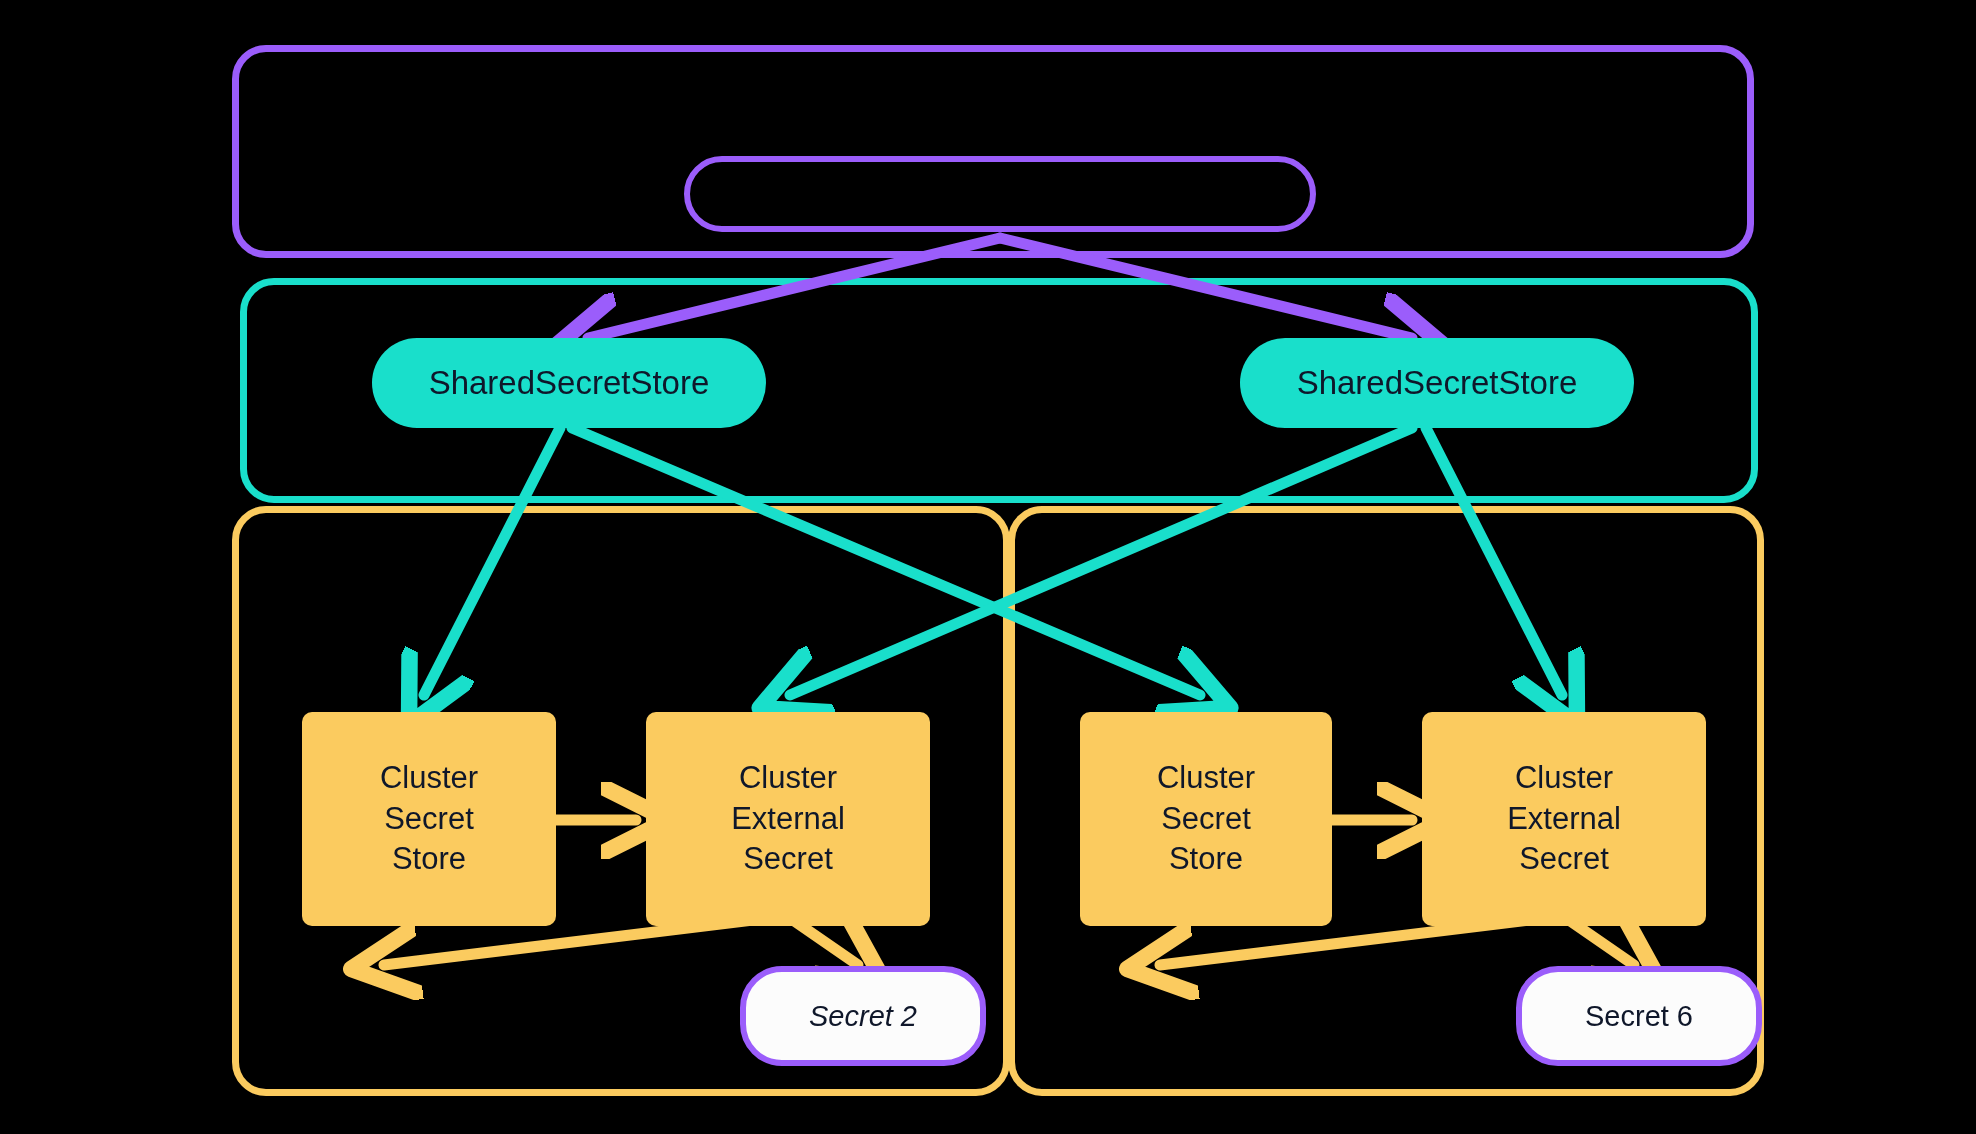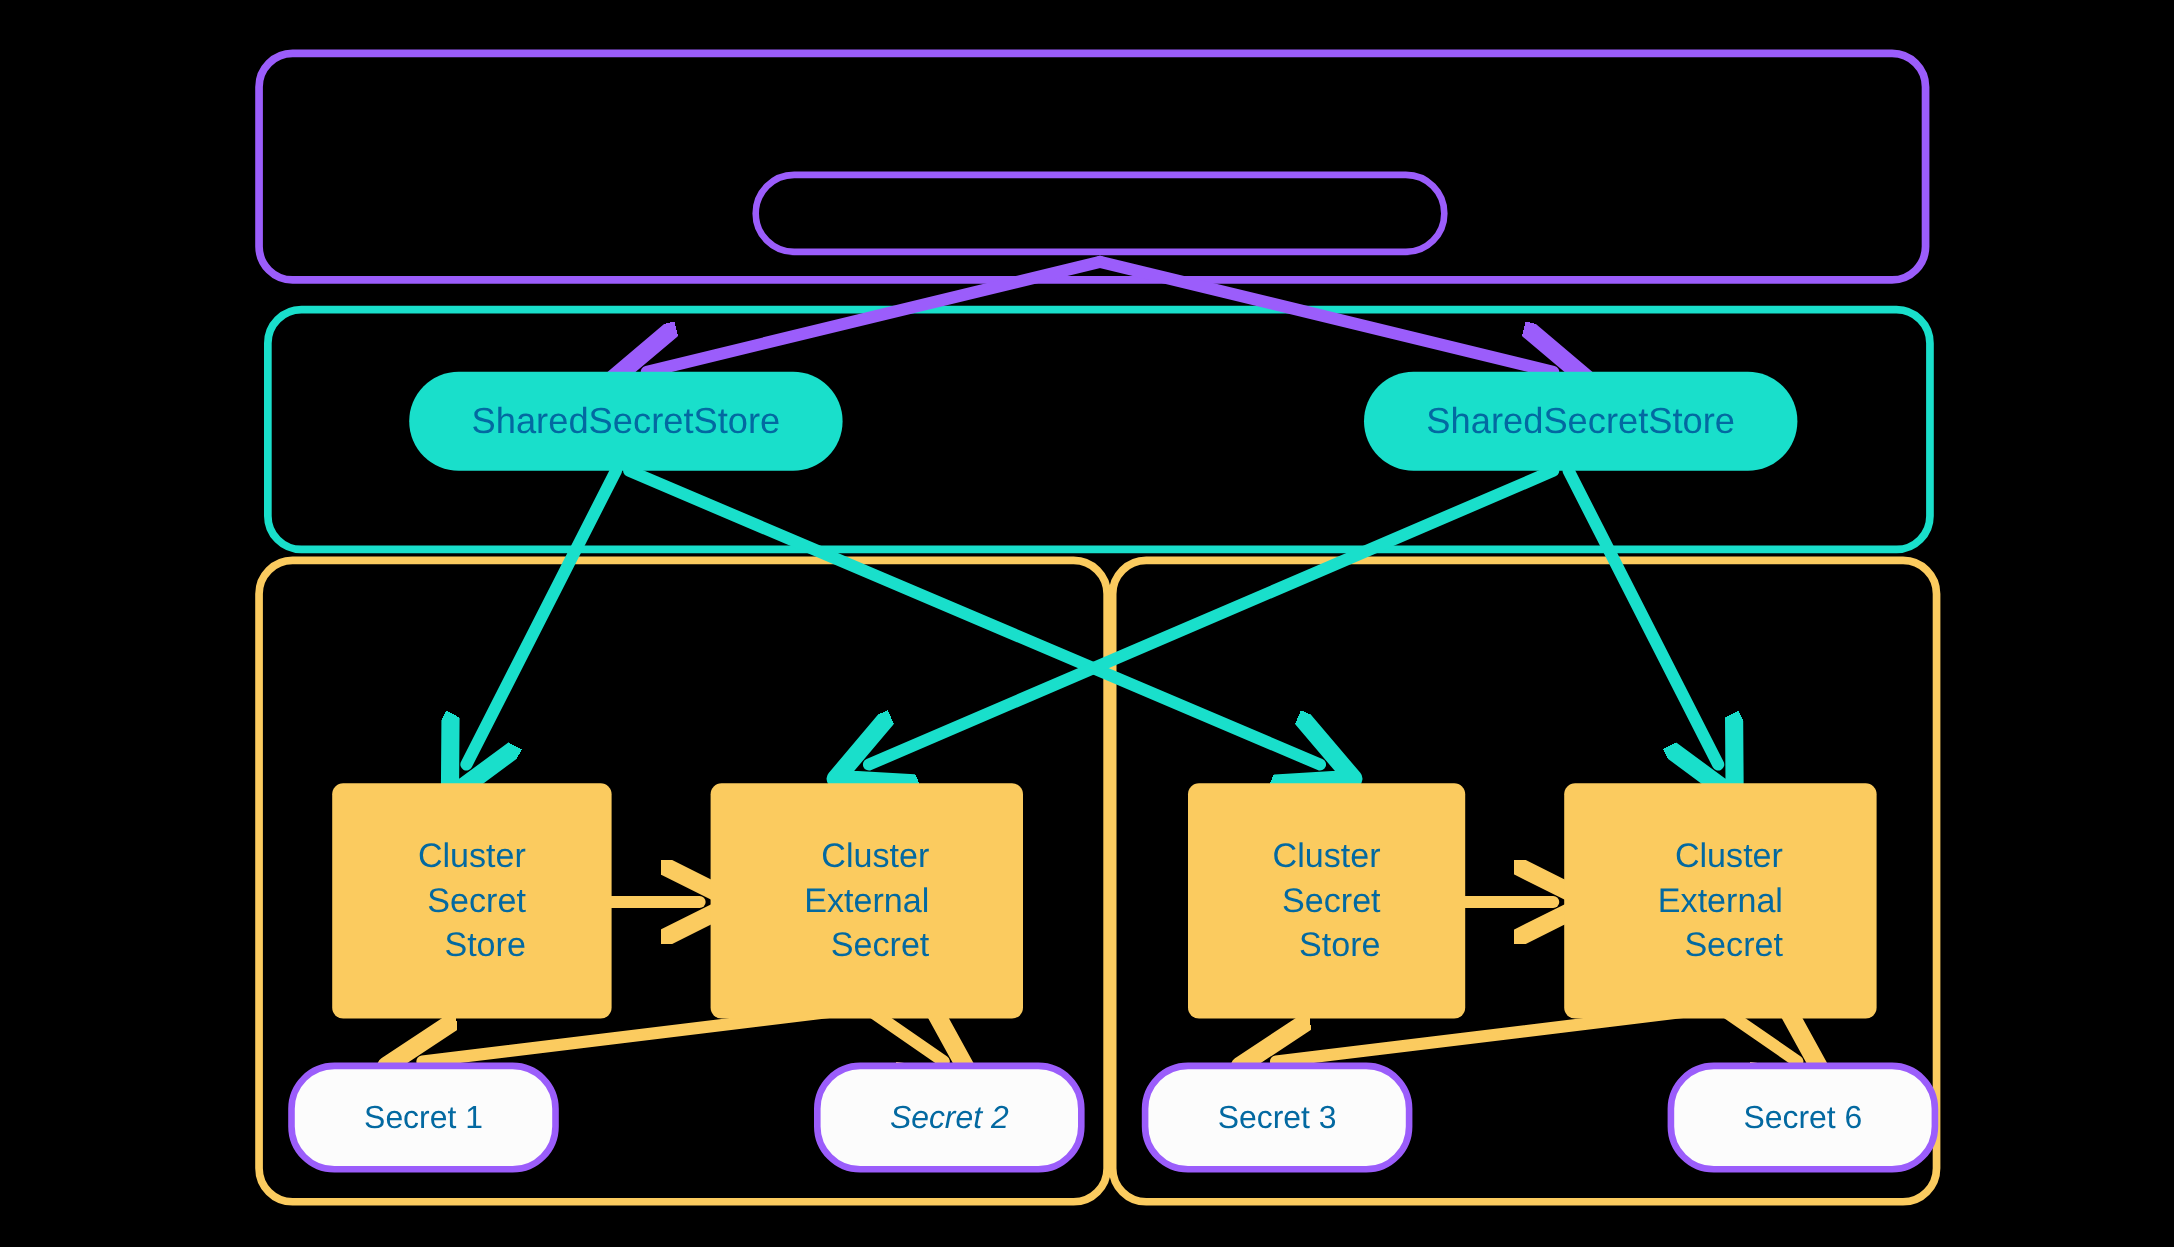--- a/index.html
+++ b/index.html
@@ -37,22 +37,22 @@
   .zone-purple { border-color: #9B5DFB; border-width: 7px; }
   .zone-teal   { border-color: #19DFCB; border-width: 7px; }
   .zone-orange { border-color: #FBCB5F; border-width: 7px; }
 
   .node {
     position: absolute;
     box-sizing: border-box;
     display: flex;
     align-items: center;
     justify-content: center;
-    text-align: right;
-    color: #0369a1;
+    text-align: center;
+    color: #0f172a;
     line-height: 1.32;
   }
   .node-hollow-purple {
     border: 6px solid #9B5DFB;
     border-radius: 40px;
     background: transparent;
   }
   .node-pill-teal {
     background: #19DFCB;
     border-radius: 48px;
@@ -151,29 +151,23 @@
 Secret
 Store</span>
   </div>
 
   <div class="node node-card-orange" style="left:1422px; top:712px; width:284px; height:214px;">
     <span>Cluster
 External
 Secret</span>
   </div>
 
-  <div class="node node-pill-white" style="left:262px; top:966px; width:246px; height:100px;">
-    <span>Secret 1</span>
-  </div>
 
   <div class="node node-pill-white" style="left:740px; top:966px; width:246px; height:100px;font-style:italic;">
     <span>Secret 2</span>
   </div>
 
-  <div class="node node-pill-white" style="left:1038px; top:966px; width:246px; height:100px;">
-    <span>Secret 3</span>
-  </div>
 
   <div class="node node-pill-white" style="left:1516px; top:966px; width:246px; height:100px;">
     <span>Secret 6</span>
   </div>
 
 </div>
 
 </body></html>

